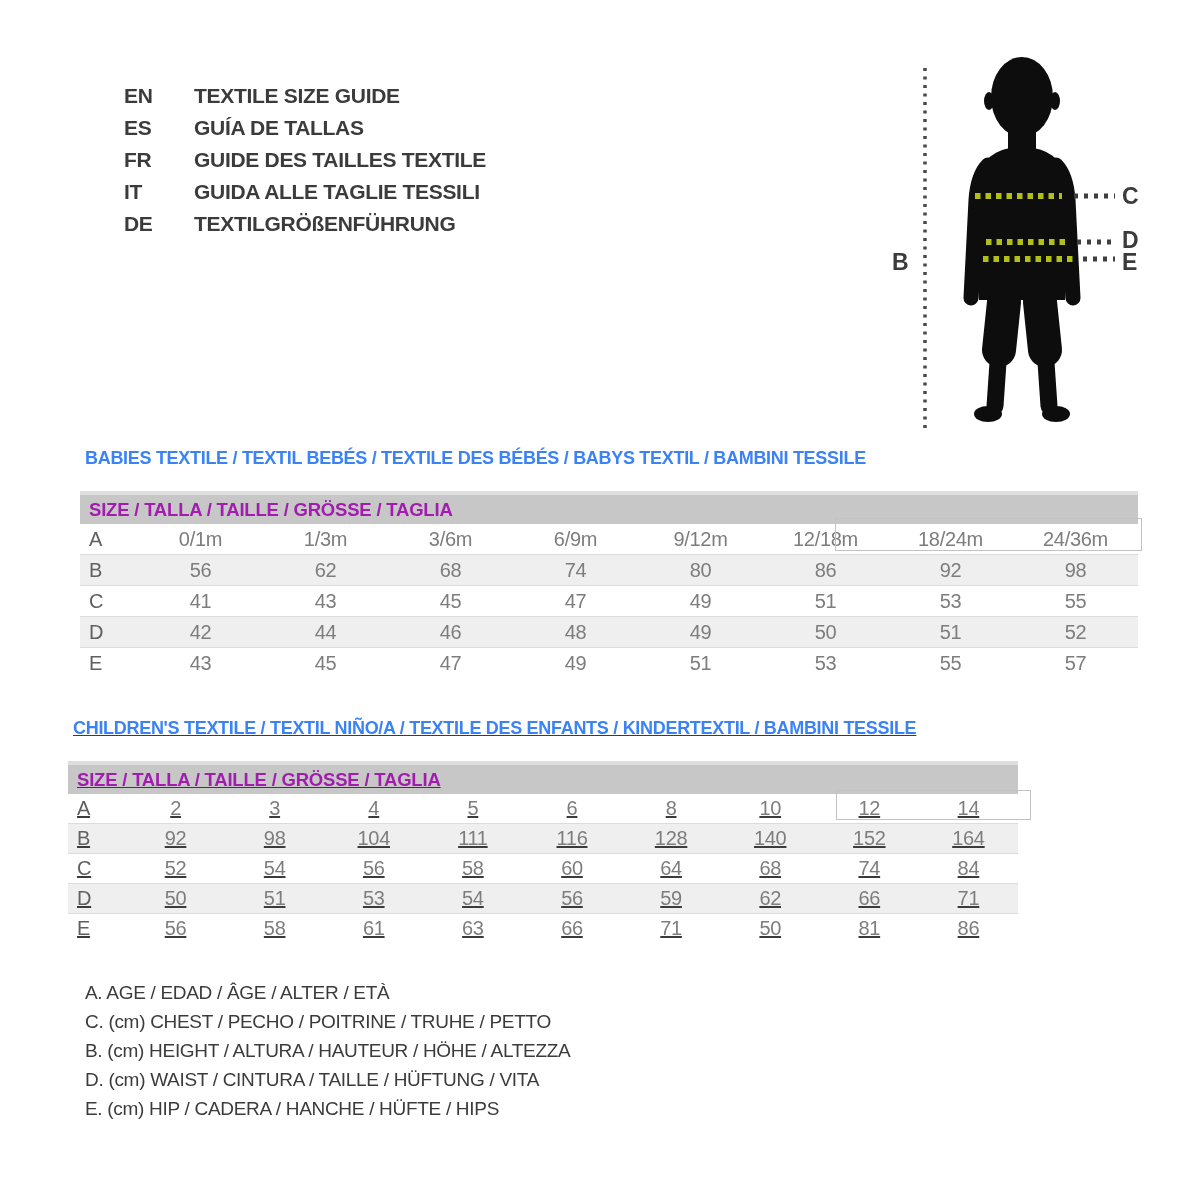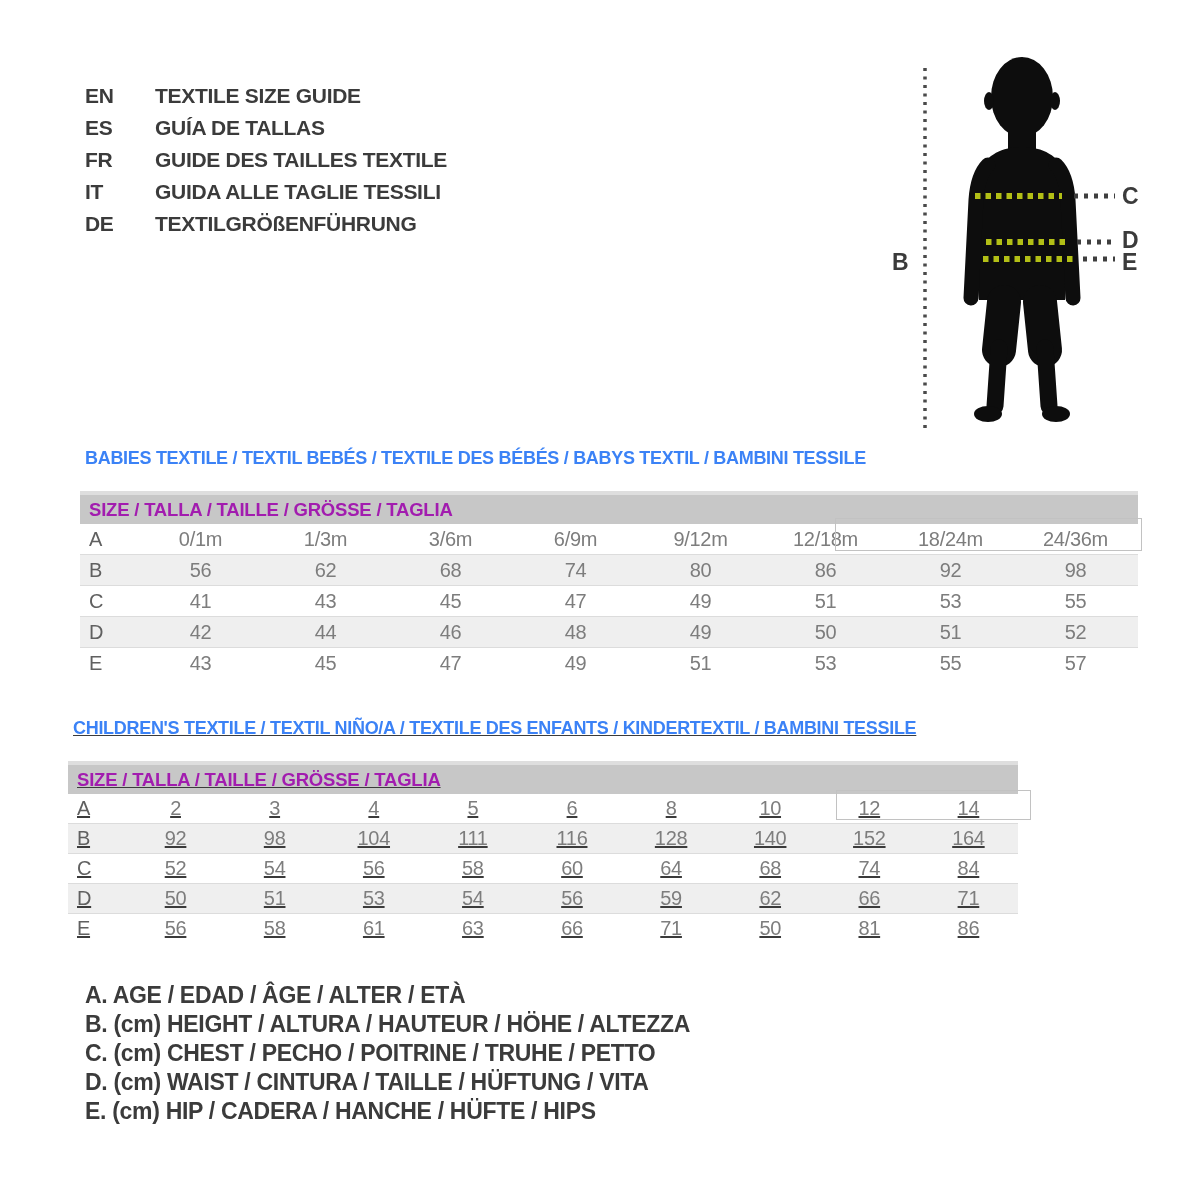--- a/index.html
+++ b/index.html
@@ -3,21 +3,21 @@
 <meta charset="utf-8">
 <style>
   html,body{margin:0;padding:0;background:#ffffff;}
   .page{
     position:relative;width:1200px;height:1200px;background:#ffffff;
     font-family:"Liberation Sans",sans-serif;color:#3b3b3b;overflow:hidden;
   }
   
   .lang-block{position:absolute;left:85px;top:80px;}
   .lang-row{display:flex;height:32px;align-items:center;font-size:21px;font-weight:bold;letter-spacing:-0.3px;}
-  .lang-code{width:70px;flex:0 0 70px;}
+  .lang-code{width:70px;flex:0 0 70px;margin-left:39px;}
   
   .figure-wrap{position:absolute;left:878px;top:48px;width:270px;height:390px;}
   
   .section{position:absolute;}
   .section-title{font-size:18px;font-weight:bold;letter-spacing:-0.3px;color:#3b82f6;margin:0 0 22px 5px;white-space:nowrap;}
   .sec-babies{left:80px;top:448px;width:1058px;}
   .sec-children{left:68px;top:718px;width:950px;text-decoration:underline;}
   table{border-collapse:collapse;table-layout:fixed;width:100%;}
   th.size-hdr{
     background:#c7c7c7;color:#a21caf;font-size:18.5px;font-weight:bold;letter-spacing:-0.2px;
@@ -28,21 +28,21 @@
   td.rl{text-align:left;padding-left:9px;color:#606060;}
   tbody tr{border-top:1px solid #dcdcdc;background:#ffffff;}
   tbody tr.first{border-top:none;}
   tbody tr.alt{background:#efefef;}
   
   .hl-box{position:absolute;border:1px solid #c2c2c2;background:transparent;z-index:4;}
   .box-babies{left:835px;top:518px;width:305px;height:31px;}
   .box-children{left:836px;top:790px;width:193px;height:28px;}
   
   .legend{position:absolute;left:85px;top:982px;}
-  .legend-line{height:29px;font-size:23px;font-weight:bold;letter-spacing:-0.3px;white-space:nowrap;}
+  .legend-line{height:29px;font-size:19px;font-weight:normal;letter-spacing:-0.3px;white-space:nowrap;}
   
   .fig-label{font-family:"Liberation Sans",sans-serif;font-size:23px;font-weight:bold;fill:#3b3b3b;}
 </style>
 </head>
 <body>
 
 <div class="page">
 
   <div class="lang-block">
     <div class="lang-row">
@@ -271,19 +271,19 @@
         </tr>
       </tbody>
     </table>
   </div>
 
   <div class="hl-box box-babies"></div>
   <div class="hl-box box-children"></div>
 
   <div class="legend">
     <div class="legend-line">A. AGE / EDAD / ÂGE / ALTER / ETÀ</div>
+    <div class="legend-line">C. (cm) CHEST / PECHO / POITRINE / TRUHE / PETTO</div>
     <div class="legend-line">B. (cm) HEIGHT / ALTURA / HAUTEUR / HÖHE / ALTEZZA</div>
-    <div class="legend-line">C. (cm) CHEST / PECHO / POITRINE / TRUHE / PETTO</div>
     <div class="legend-line">D. (cm) WAIST / CINTURA / TAILLE / HÜFTUNG / VITA</div>
     <div class="legend-line">E. (cm) HIP / CADERA / HANCHE / HÜFTE / HIPS</div>
   </div>
 
 </div>
 
 </body></html>

